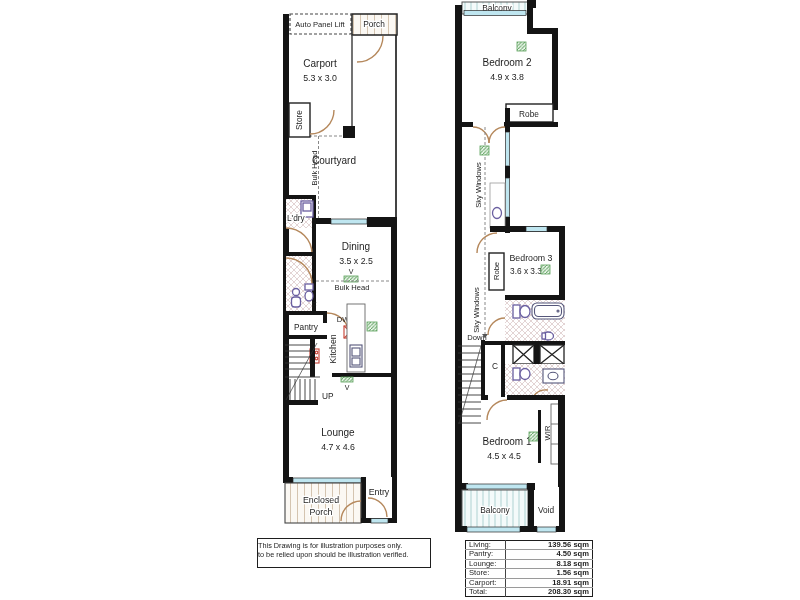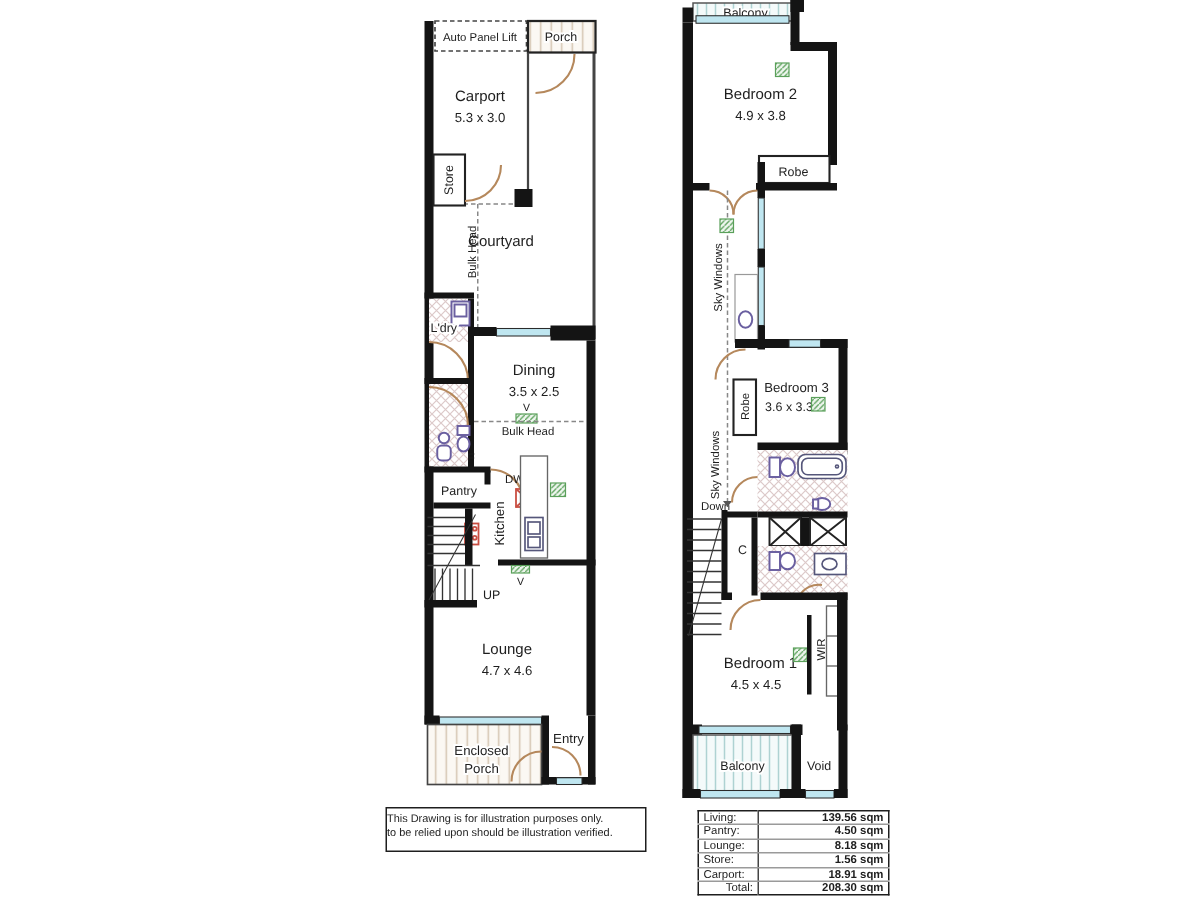--- a/index.html
+++ b/index.html
@@ -25,21 +25,21 @@
   .box{fill:#fff;stroke:#222;stroke-width:1.4;}
   .thinbox{fill:none;stroke:#999;stroke-width:0.8;}
   .vent{fill:url(#greenHatch);stroke:#5aa05a;stroke-width:0.8;}
   .disclaimer{position:absolute;left:257px;top:538px;width:172px;height:25px;border:1.5px solid #1e1e1e;
     font-size:7.3px;line-height:8.6px;text-align:left;color:#1e1e1e;padding-top:3px;background:#fff;}
   .areas{position:absolute;left:465px;top:540px;width:128px;background:#fff;}
   .areas table{width:100%;border-collapse:collapse;border:1.4px solid #1e1e1e;font-size:7.6px;color:#1e1e1e;}
   .areas td{border-bottom:0.8px solid #9a9a9a;padding:0 3px;height:8.4px;line-height:8.4px;margin-top:32px;}
   .areas td.lbl{width:33px;border-right:1px solid #444;}
   .areas td.val{text-align:right;font-weight:bold;}
-  .areas tr.total td{border-top:1.6px solid #1e1e1e;border-bottom:none;text-align:right;}
+  .areas tr.total td{border-top:1.6px solid #1e1e1e;border-bottom:none;}
 </style>
 </head>
 <body>
 
 <div class="canvas">
 <svg width="800" height="600" viewBox="0 0 800 600">
   <defs>
     <pattern id="wetHatch" width="6" height="6" patternUnits="userSpaceOnUse">
       <rect width="6" height="6" fill="#ffffff"></rect>
       <path d="M0,0 L6,6 M6,0 L0,6" stroke="#dcc9c9" stroke-width="0.8"></path>

